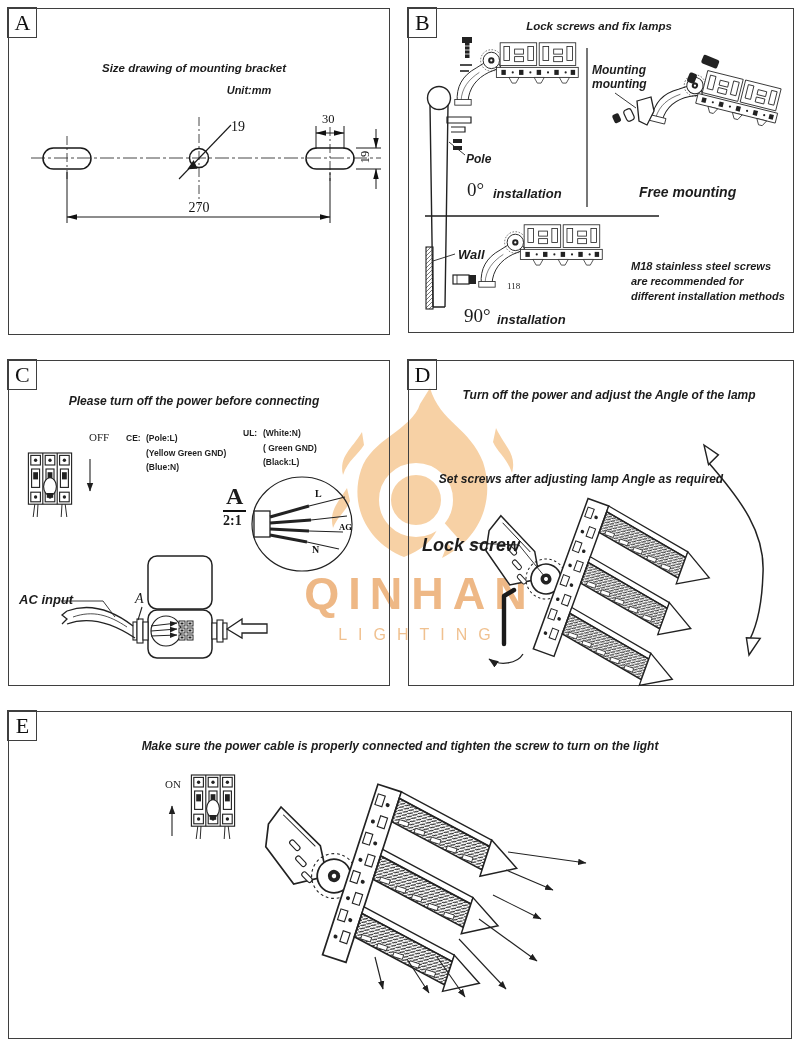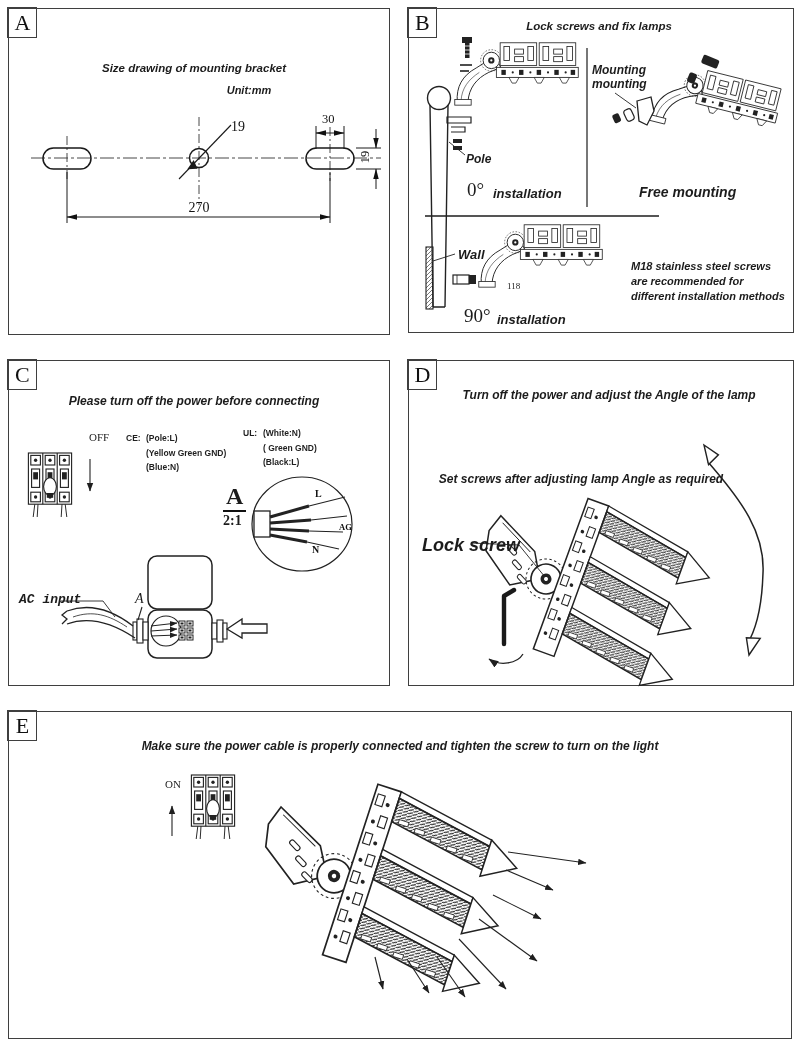--- a/index.html
+++ b/index.html
@@ -193,20 +193,32 @@
     <rect x="3" y="6" width="4.5" height="15" fill="#222"></rect>
     <line x1="2" y1="9" x2="9" y2="9" stroke="#fff" stroke-width="0.8"></line>
     <line x1="2" y1="13" x2="9" y2="13" stroke="#fff" stroke-width="0.8"></line>
     <line x1="2" y1="17" x2="9" y2="17" stroke="#fff" stroke-width="0.8"></line>
   </g>
 </defs>
 </svg>
 
 <div id="canvas">
 
+  <div class="wm" style="left:270px;top:370px;width:300px;height:300px;">
+    <svg width="250" height="210" style="left:22px;top:0;">
+      <path d="M138,18 C148,52 178,58 191,92 C203,128 190,168 150,188 C158,170 157,157 148,151 C144,170 128,181 112,187 C76,173 57,136 69,100 C79,69 120,60 128,34 Z" fill="#f7d1a5"></path>
+      <path d="M70,62 C59,80 47,86 51,105 C56,90 66,85 72,75 Z" fill="#f7d1a5"></path>
+      <path d="M204,58 C213,77 225,84 220,103 C215,88 206,83 201,72 Z" fill="#f7d1a5"></path>
+      <path d="M55,118 C45,134 37,141 41,158 C46,146 54,141 58,131 Z" fill="#f7d1a5"></path>
+      <circle cx="124" cy="130" r="31" fill="none" stroke="#ffffff" stroke-width="12"></circle>
+      <line x1="146" y1="154" x2="168" y2="179" stroke="#ffffff" stroke-width="11"></line>
+    </svg>
+    <div class="wm-name" style="top:198px;">QINHAN</div>
+    <div class="wm-tag" style="top:256px;">LIGHTING</div>
+  </div>
 
   <div class="panel" style="left:8px;top:8px;width:380px;height:325px;">
     <div class="corner-letter">A</div>
     <div class="ititle" style="left:0;width:370px;top:53px;font-size:11.5px;">Size drawing of mounting bracket</div>
     <div class="ititle" style="left:180px;width:120px;top:75px;font-size:11px;">Unit:mm</div>
     <svg width="380" height="325">
       <g stroke="#333" stroke-width="0.9" fill="none">
         <line x1="22" y1="149" x2="372" y2="149" stroke-dasharray="14 3 3 3"></line>
         <line x1="58" y1="127" x2="58" y2="172" stroke-dasharray="9 3 2 3"></line>
         <line x1="190" y1="108" x2="190" y2="196" stroke-dasharray="9 3 2 3"></line>
@@ -388,21 +400,21 @@
     </div>
     <div class="wire-col" style="left:234px;top:65px;">UL:</div>
     <div class="wire-col" style="left:254px;top:65px;">
       <div>(White:N)</div>
       <div>( Green GND)</div>
       <div>(Black:L)</div>
     </div>
     <div class="lbl serif" style="left:214px;top:122px;font-size:24px;font-weight:bold;border-bottom:2px solid #111;padding:0 3px;">A</div>
     <div class="lbl serif" style="left:214px;top:152px;font-size:14px;font-weight:bold;">2:1</div>
     <div class="lbl serif" style="left:126px;top:230px;font-size:14px;font-style:italic;">A</div>
-    <div class="lbl it" style="left:10px;top:231px;font-size:13px;font-family:Liberation Mono, monospace;">AC input</div>
+    <div class="lbl it" style="left:10px;top:231px;font-size:13px;">AC input</div>
   </div>
 
   <div class="panel" style="left:408px;top:360px;width:384px;height:324px;">
     <div class="corner-letter">D</div>
     <div class="ititle" style="left:2px;width:340px;top:111px;font-size:12px;">Set screws after adjusting lamp Angle as required</div>
     <div class="ititle" style="left:20px;width:360px;top:27px;font-size:12px;">Turn off the power and adjust the Angle of the lamp</div>
     <svg width="384" height="324">
       <g transform="translate(137,218) rotate(20) scale(1.0) translate(-72,-100)">
           <use href="#lampside"></use>
         </g>

